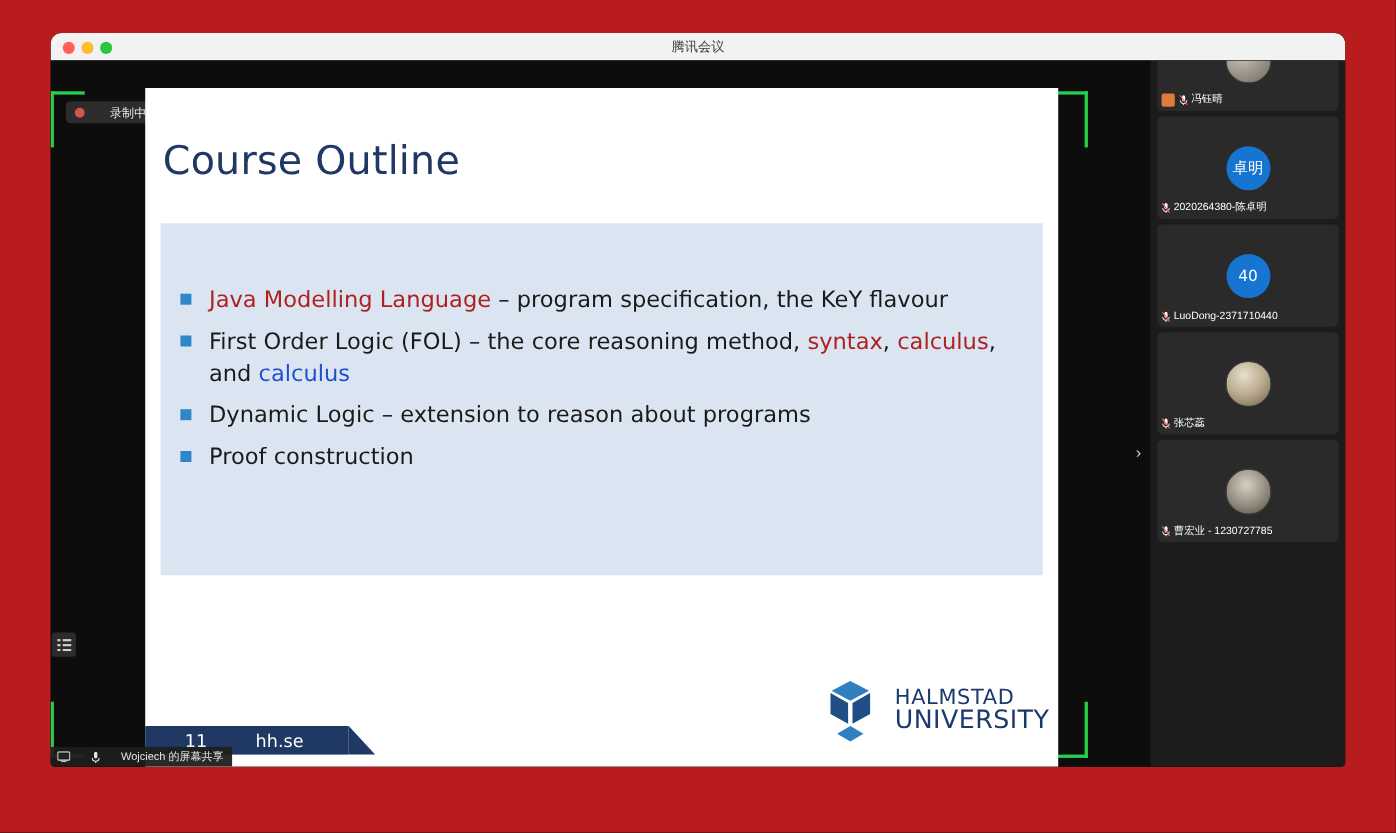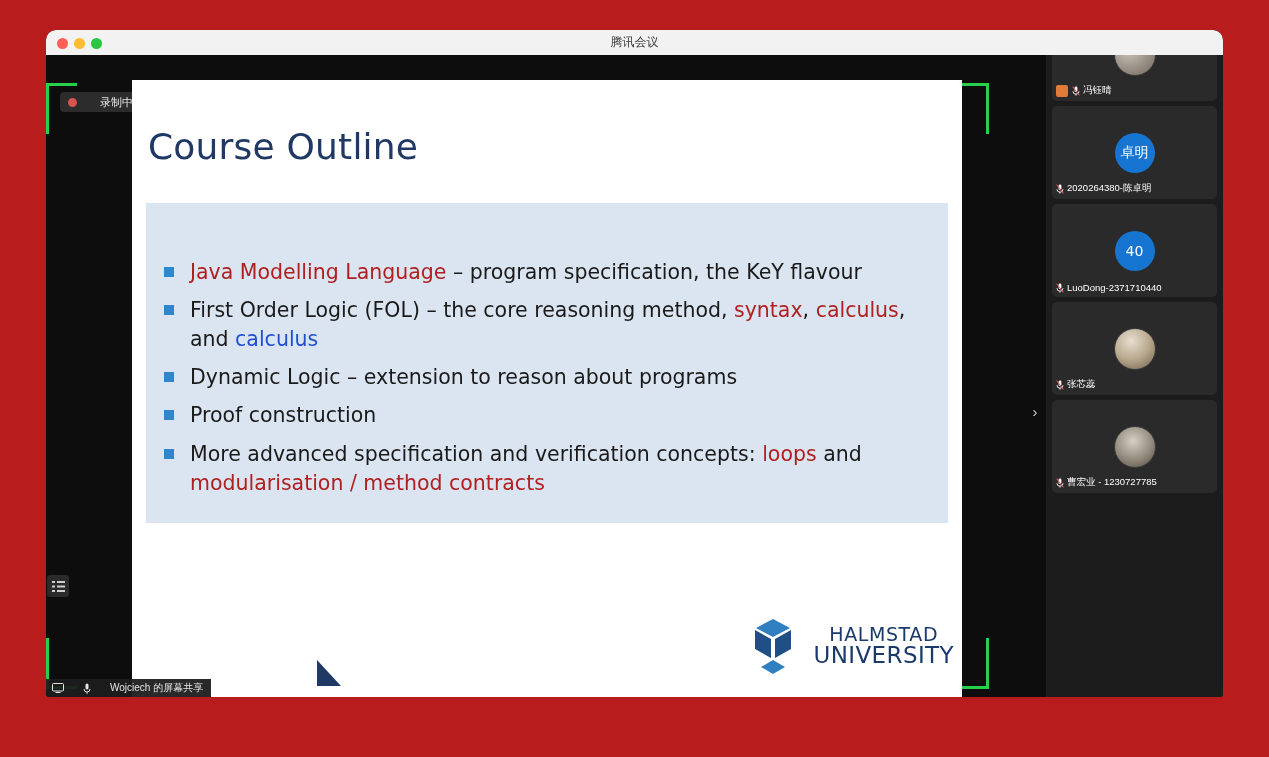--- a/index.html
+++ b/index.html
@@ -257,21 +257,20 @@
     bottom: 28px;
     display: flex;
     align-items: center;
     gap: 12px;
   }
   .logo-mark { width: 56px; height: 56px; position: relative; }
   .logo-text {
     font-family: "DejaVu Sans", sans-serif;
     color: #1b3a6b;
     line-height: 1.02;
-    text-align: center;
   }
   .logo-text .l1 { font-size: 19px; letter-spacing: 0.6px; }
   .logo-text .l2 { font-size: 23px; letter-spacing: 0.4px; }
 
   
   .gallery {
     position: absolute;
     left: 1000px;
     top: 0;
     width: 177px;
@@ -384,24 +383,27 @@
         <div class="slide">
 
           <div class="slide-title">Course Outline</div>
 
           <div class="topics-box">
             <div class="bullets">
                 <div class="bullet"><span class="marker"></span><span class="hl">Java Modelling Language</span><span> – program specification, the KeY flavour</span></div>
                 <div class="bullet"><span class="marker"></span><span>First Order Logic (FOL) – the core reasoning method, </span><span class="hl">syntax</span><span>, </span><span class="hl">calculus</span><span>, and </span><span class="hl-blue">calculus</span></div>
                 <div class="bullet"><span class="marker"></span><span>Dynamic Logic – extension to reason about programs</span></div>
                 <div class="bullet"><span class="marker"></span><span>Proof construction</span></div>
-                <div class="bullet"><span class="marker"></span><span>More advanced specification and verification concepts: </span><span class="hl">loops</span><span> and </span><span class="hl">modularisation / method contracts</span></div>
               </div>
           </div>
 
+          <div class="slide-footer">
+            <span class="pageno">11</span>
+            <span class="site">hh.se</span>
+          </div>
           <div class="footer-tail"></div>
 
           <div class="logo">
             <div class="logo-mark">
               <svg width="56" height="56" viewBox="0 0 56 56">
                 <polygon points="28,1 45,10 28,19 11,10" fill="#2f7fc1"></polygon>
                 <polygon points="10,12 26,21 26,40 10,31" fill="#1f4f86"></polygon>
                 <polygon points="30,21 46,12 46,31 30,40" fill="#1f4f86"></polygon>
                 <polygon points="28,42 40,49 28,56 16,49" fill="#2f7fc1"></polygon>
               </svg>

